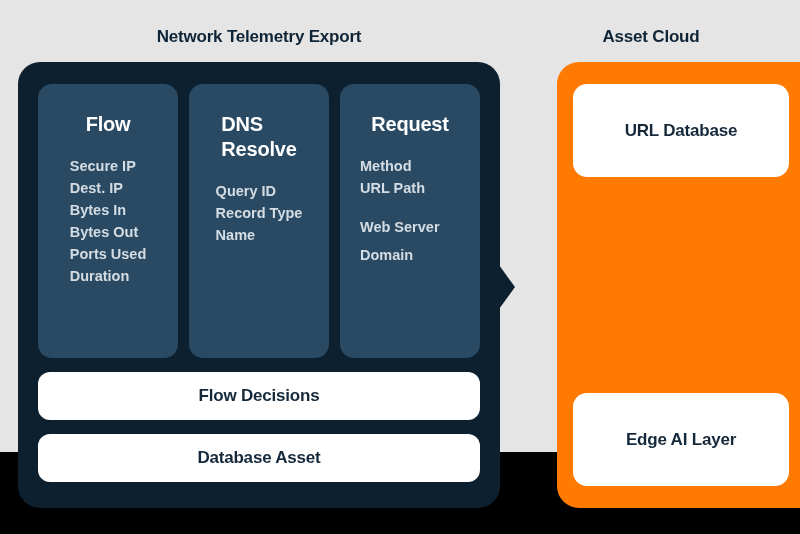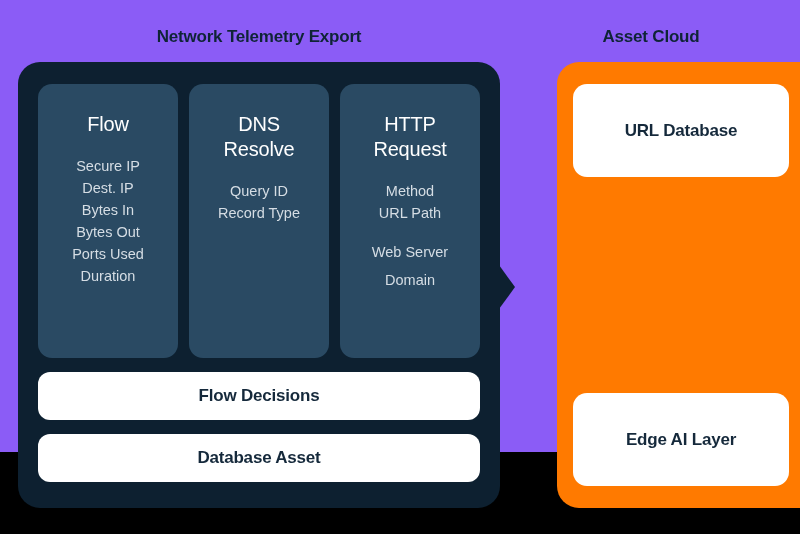--- a/index.html
+++ b/index.html
@@ -11,21 +11,21 @@
   body {
     width: 800px;
     height: 534px;
     font-family: "Liberation Sans", sans-serif;
     overflow: hidden;
   }
   .canvas {
     position: relative;
     width: 800px;
     height: 452px;
-    background: #8b5cf6;
+    background: #e5e5e5;
   }
 
   
   .title {
     position: absolute;
     font-weight: bold;
     font-size: 17px;
     letter-spacing: -0.2px;
     color: #0f2436;
     white-space: nowrap;
@@ -79,30 +79,30 @@
     background: #2a4a63;
     border-radius: 14px;
     padding: 0 8px;
     box-sizing: border-box;
     display: flex;
     flex-direction: column;
     align-items: center;
   }
   .card-dark .card-title {
     color: #ffffff;
-    font-weight: normal;
+    font-weight: bold;
     font-size: 20px;
     line-height: 25px;
-    text-align: center;
     margin-top: 28px;
     letter-spacing: -0.2px;
   }
   .card-dark .card-items {
     margin-top: 18px;
-    text-align: center;
+    text-align: left;
+    font-weight: bold;
   }
   .card-dark .card-item {
     color: #d5dde4;
     font-size: 14.5px;
     line-height: 22px;
     white-space: nowrap;
   }
   .card-dark .card-item.gap-before {
     margin-top: 14px;
   }
@@ -201,26 +201,26 @@
       </div>
 
       <div class="card-dark">
         <div class="card-title">
           <div>DNS</div>
           <div>Resolve</div>
         </div>
         <div class="card-items">
           <div class="card-item">Query ID</div>
           <div class="card-item">Record Type</div>
+          <div class="card-item">Name</div>
         </div>
       </div>
 
       <div class="card-dark">
         <div class="card-title">
-          <div>HTTP</div>
           <div>Request</div>
         </div>
         <div class="card-items">
           <div class="card-item">Method</div>
           <div class="card-item">URL Path</div>
           <div class="card-item wrapped gap-before">Web Server Domain</div>
         </div>
       </div>
 
     </div>

